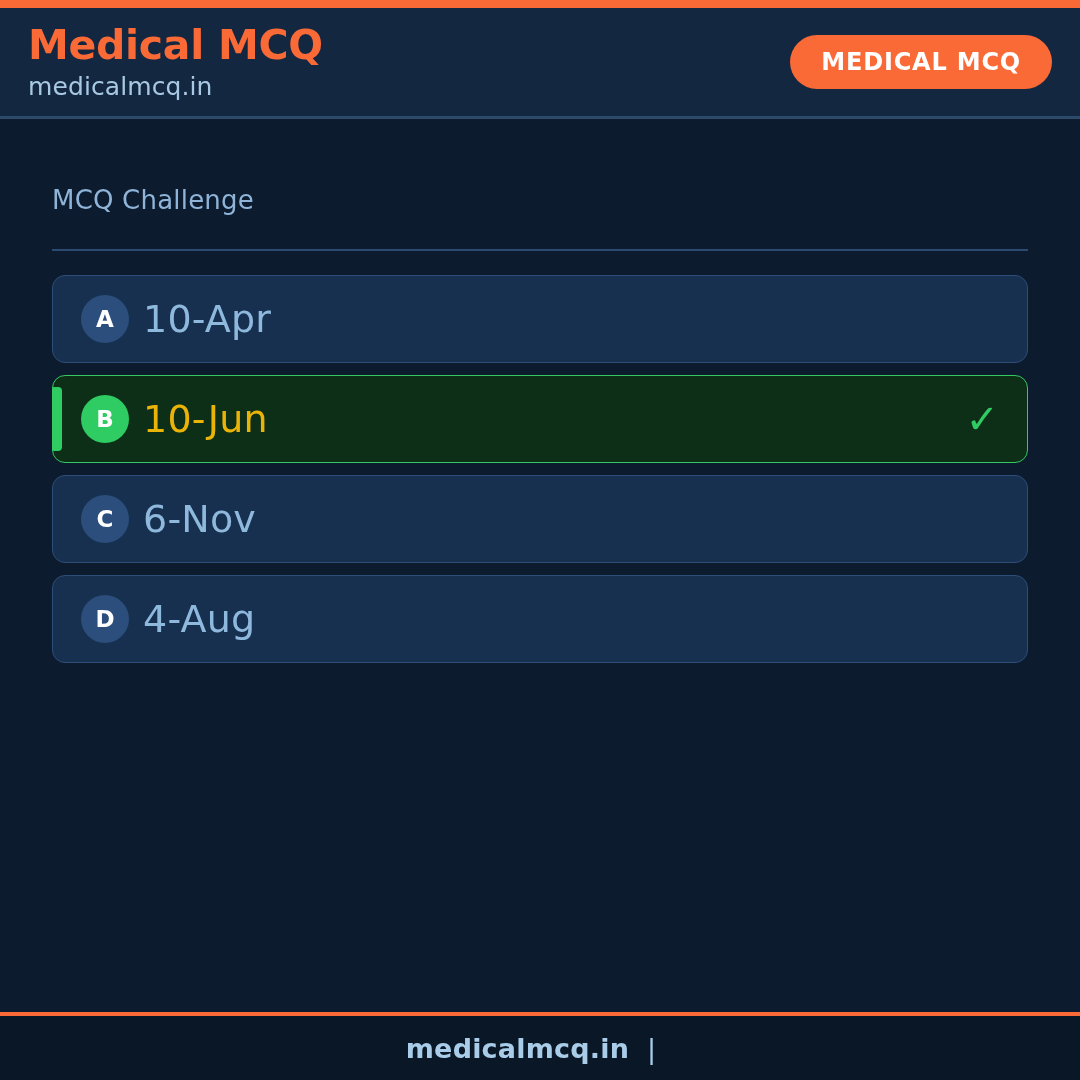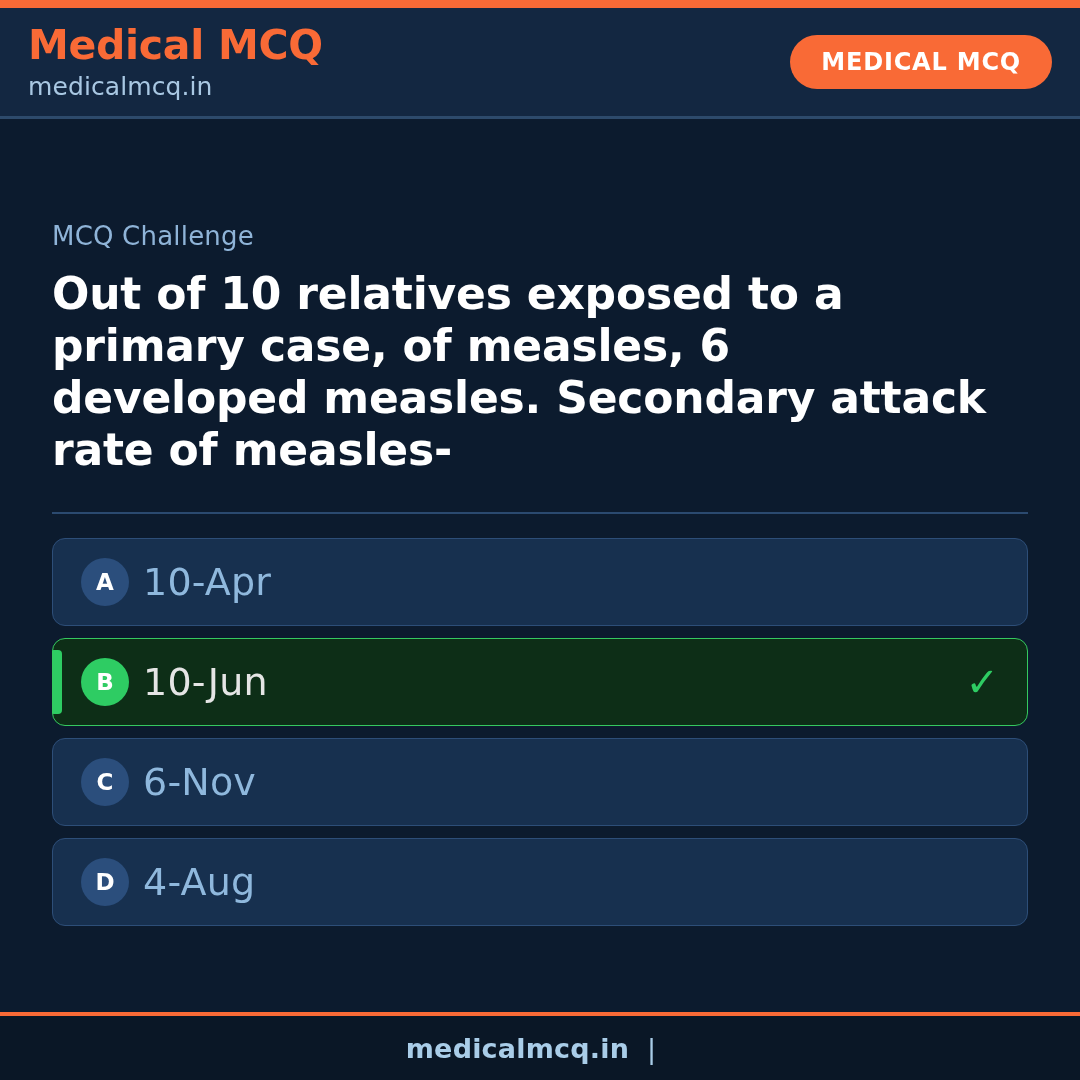--- a/index.html
+++ b/index.html
@@ -76,21 +76,21 @@
   
   .content {
     flex: 1 1 auto;
     padding: 0 52px;
     display: flex;
     flex-direction: column;
     box-sizing: border-box;
     position: relative;
   }
   .kicker {
-    margin-top: 104px;
+    margin-top: 68px;
     font-size: 26px;
     color: #8fb4d8;
     letter-spacing: 0.2px;
     line-height: 1;
   }
   .question {
     margin-top: 19px;
     font-size: 44px;
     font-weight: bold;
     color: #ffffff;
@@ -168,21 +168,21 @@
     border-radius: 0 4px 4px 0;
     background: #2ecc63;
     display: block;
   }
   .option .accent { display: none; }
   .option.correct .badge {
     background: #2ecc63;
     color: #ffffff;
   }
   .option.correct .otext {
-    color: #e5e5e5;
+    color: #eab308;
   }
   .option.correct .check {
     display: block;
   }
 
   
   .footer-accent {
     height: 4px;
     width: 100%;
     background: #f96a36;
@@ -222,21 +222,20 @@
   <div class="header">
     <div class="brand">
       <div class="brand-title">Medical MCQ</div>
       <div class="brand-url">medicalmcq.in</div>
     </div>
     <div class="header-badge">MEDICAL MCQ</div>
   </div>
 
   <div class="content">
     <div class="kicker">MCQ Challenge</div>
-    <div class="question">Out of 10 relatives exposed to a primary case, of measles, 6 developed measles. Secondary attack rate of measles-</div>
     <div class="divider"></div>
 
     <div class="options">
 
       <div class="option">
 
         <span class="badge">A</span>
         <span class="otext">10-Apr</span>
 
       </div>

